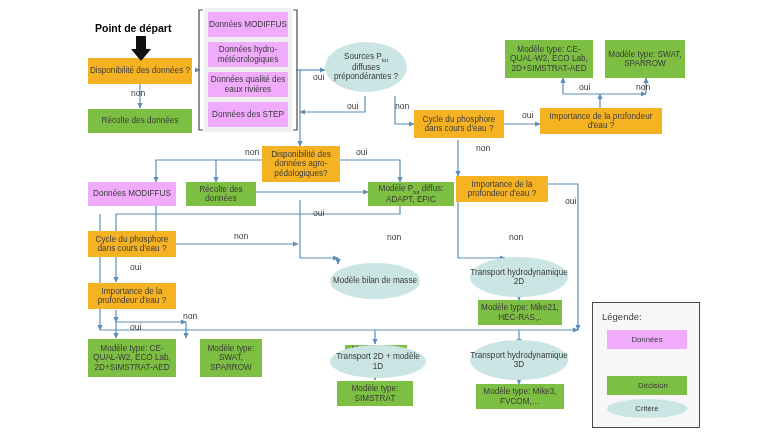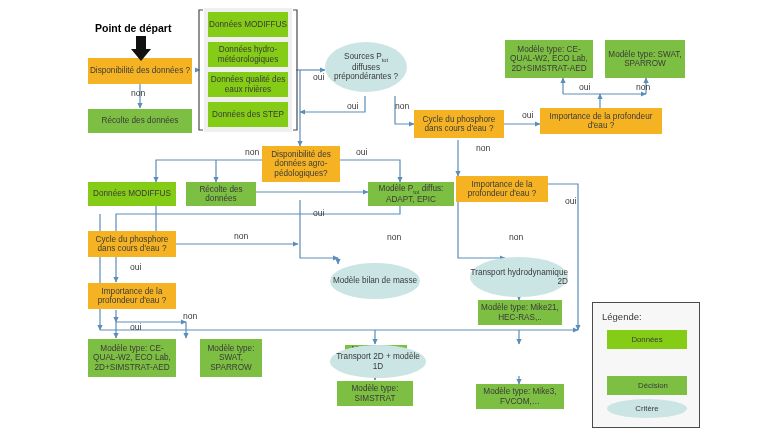--- a/index.html
+++ b/index.html
@@ -17,21 +17,21 @@
     position:absolute;
     box-sizing:border-box;
     display:flex;align-items:center;justify-content:center;
     text-align:center;
     line-height:1.12;
     color:#3b3b3b;
     z-index:3;
   }
   .question{background:#F5B324;font-size:8.2px;color:#3a3a3a;}
   .decision{background:#7DBF42;font-size:8.2px;color:#3a3a3a;}
-  .data{background:#84cc16;font-size:8.2px;color:#3a3a3a;}
+  .data{background:#f0abfc;font-size:8.2px;color:#3a3a3a;}
   .criterion{background:#CBE4E4;border-radius:50%;font-size:8.2px;color:#3a3a3a;}
 
   .startlabel{
     position:absolute;font-weight:bold;font-size:10.5px;color:#000;
     white-space:nowrap;z-index:4;
   }
   .edgelabel{
     position:absolute;font-size:8.6px;color:#3a3a3a;white-space:nowrap;z-index:4;padding-left:12px;
   }
 
@@ -189,28 +189,29 @@
   <div class="node question" style="left:88px;top:283px;width:88px;height:26px;">Importance de la profondeur d'eau ?</div>
 
   <div class="node decision" style="left:88px;top:339px;width:88px;height:38px;">Modèle type: CE-QUAL-W2, ECO Lab, 2D+SIMSTRAT-AED</div>
 
   <div class="node decision" style="left:200px;top:339px;width:62px;height:38px;">Modèle type: SWAT, SPARROW</div>
 
   <div class="node criterion" style="left:330px;top:263px;width:90px;height:36px;">Modèle bilan de masse</div>
 
   <div class="node decision" style="left:345px;top:297px;width:62px;height:18px;margin-top:48px;">Modèle type : RS</div>
 
-  <div class="node criterion" style="left:470px;top:257px;width:98px;height:40px;text-align:right;">Transport hydrodynamique 2D</div>
+  <div class="node criterion" style="left:470px;top:257px;width:98px;height:40px;">Transport hydrodynamique 2D</div>
 
   <div class="node decision" style="left:478px;top:300px;width:84px;height:25px;">Modèle type: Mike21, HEC-RAS,..</div>
 
   <div class="node criterion" style="left:330px;top:345px;width:96px;height:33px;">Transport 2D + modèle 1D</div>
 
   <div class="node decision" style="left:337px;top:381px;width:76px;height:25px;">Modèle type: SIMSTRAT</div>
 
+  <div class="node criterion" style="left:470px;top:340px;width:98px;height:40px;">Transport hydrodynamique 3D</div>
 
   <div class="node decision" style="left:476px;top:384px;width:88px;height:25px;">Modèle type: Mike3, FVCOM,…</div>
 
   <div class="edgelabel" style="left:119px;top:88px;">non</div>
   <div class="edgelabel" style="left:301px;top:72px;">oui</div>
   <div class="edgelabel" style="left:335px;top:101px;">oui</div>
   <div class="edgelabel" style="left:383px;top:101px;">non</div>
   <div class="edgelabel" style="left:510px;top:110px;">oui</div>
   <div class="edgelabel" style="left:567px;top:82px;">oui</div>
   <div class="edgelabel" style="left:624px;top:82px;">non</div>

